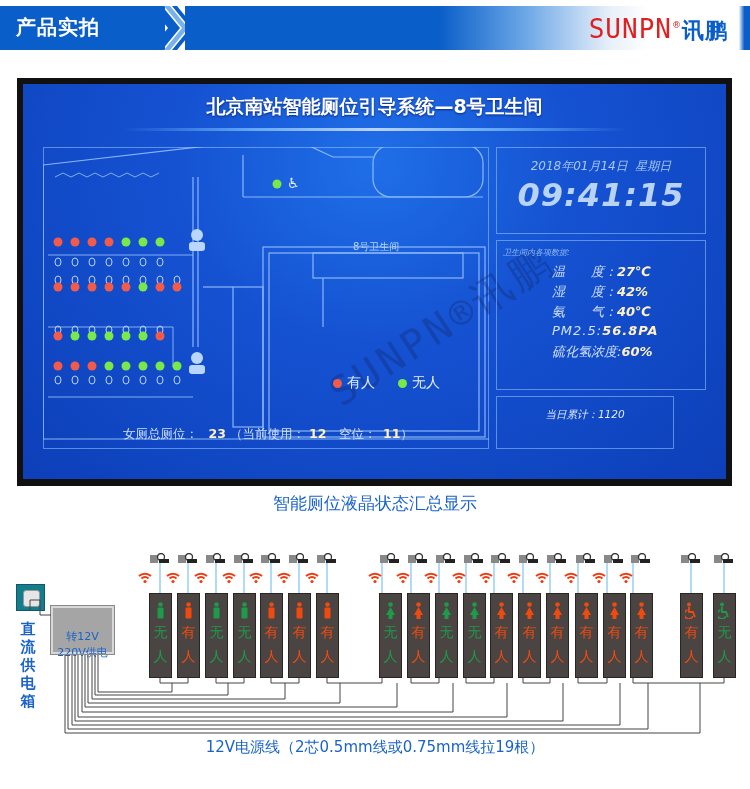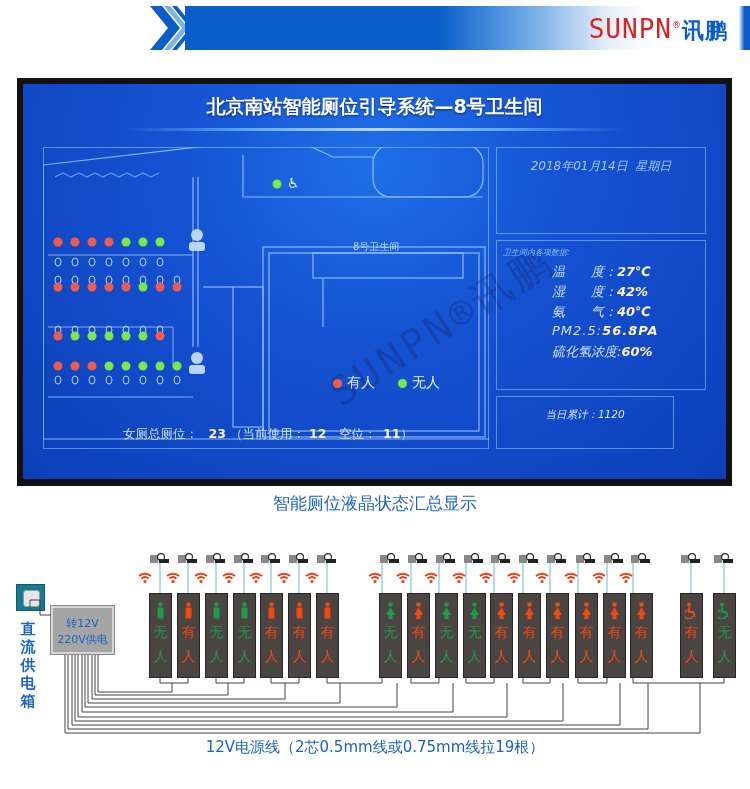--- a/index.html
+++ b/index.html
@@ -46,33 +46,36 @@
   .dot { display: inline-block; width: 9px; height: 9px; border-radius: 50%; vertical-align: -1px; margin-right: 5px; }
 
   .watermark { position: absolute; left: 290px; top: 215px; transform: rotate(-33deg); font-size: 40px; color: rgba(20,40,110,0.35); font-family: "DejaVu Sans Mono", monospace; letter-spacing: 4px; white-space: nowrap; }
 
   .caption { position: absolute; left: 0; right: 0; top: 492px; text-align: center; color: #1a63c9; font-size: 17px; }
 
   
   .psu-outlet { position: absolute; left: 16px; top: 584px; width: 29px; height: 27px; background: #137d8c; border: 1px solid #0d5a66; }
   .psu-outlet::after { content: ""; position: absolute; left: 6px; top: 5px; width: 15px; height: 15px; border-radius: 3px; background: #e6e6e6; border: 1px solid #999; }
   .psu-label { position: absolute; left: 18px; top: 620px; width: 20px; color: #1a63c9; font-size: 15px; font-weight: bold; line-height: 18px; text-align: center; }
-  .psu-box { position: absolute; left: 51px; top: 606px; width: 63px; height: 48px; background: #a5a5a5; border: 2px solid #d8d8d8; outline: 1px solid #888; color: #1a63c9; font-size: 11px; text-align: center; padding-top: 8px; line-height: 16px; }
+  .psu-box { position: absolute; left: 51px; top: 606px; width: 63px; height: 48px; background: #a5a5a5; border: 2px solid #d8d8d8; outline: 1px solid #888; color: #1a63c9; font-size: 11px; text-align: center; padding-top: 21px; line-height: 16px; }
   .panel { position: absolute; top: 593px; width: 23px; height: 85px; background: #4a4542; border: 1px solid #2a2523; }
   .panel .fig { position: absolute; left: 6px; top: 8px; width: 9px; height: 17px; }
   .panel .t1, .panel .t2 { position: absolute; left: 0; right: 0; text-align: center; font-size: 14px; }
   .panel .t1 { top: 30px; } .panel .t2 { top: 54px; }
   .cam { position: absolute; top: 549px; width: 20px; height: 11px; }
   .wifi { position: absolute; top: 570px; font-size: 13px; color: #f03a10; }
   .wire-caption { position: absolute; left: 0; right: 0; top: 738px; text-align: center; color: #1a63c9; font-size: 15px; }
 </style>
 </head>
 <body>
 
 <div class="hdr">
+  <div class="hdr-left">
+    <span class="hdr-title">产品实拍</span>
+  </div>
   <svg style="position:absolute;left:150px;top:0" width="50" height="44">
     <polygon points="0,0 12,0 30,22 12,44 0,44 18,22" fill="#0a5ec9"></polygon>
     <polygon points="14,0 20,0 38,22 20,44 14,44 32,22" fill="#7ab0ec"></polygon>
     <polygon points="22,0 27,0 45,22 27,44 22,44 40,22" fill="#0a5ec9"></polygon>
   </svg>
   <div class="hdr-bar"></div>
   <div class="logo">
     <span class="en">SUNPN</span><sup>®</sup><span class="cn">讯鹏</span>
   </div>
 </div>
@@ -203,20 +206,21 @@
       <span>（当前使用：</span>
       <b style="display:inline-block;width:22px;">12</b>
       &nbsp;<span>空位：</span>
       <b style="display:inline-block;width:20px;text-align:right">11</b><span>）</span>
     </div>
 
     <div class="box time-box">
       <div class="date">
         <span>2018年01月14日</span>&nbsp;&nbsp;<span>星期日</span>
       </div>
+      <div class="clock">09:41:15</div>
     </div>
 
     <div class="box env-box">
       <div class="env-h">卫生间内各项数据:</div>
       <div class="env-row" style="top:22px"><span class="k">温　　度：</span><span class="v">27℃</span></div>
       <div class="env-row" style="top:42px"><span class="k">湿　　度：</span><span class="v">42%</span></div>
       <div class="env-row" style="top:62px"><span class="k">氨　　气：</span><span class="v">40℃</span></div>
       <div class="env-row" style="top:82px;letter-spacing:1px"><span class="k">PM2.5:</span><span class="v">56.8PA</span></div>
       <div class="env-row" style="top:102px"><span class="k">硫化氢浓度:</span><span class="v">60%</span></div>
     </div>

